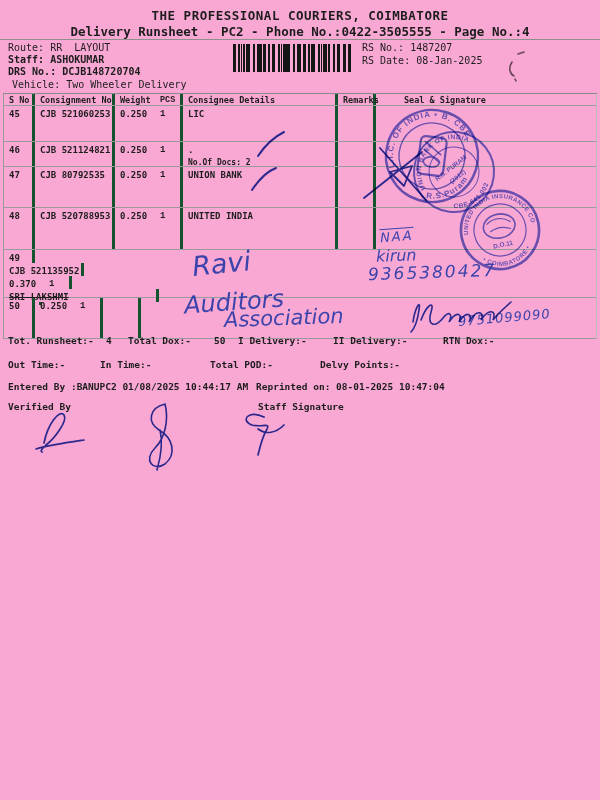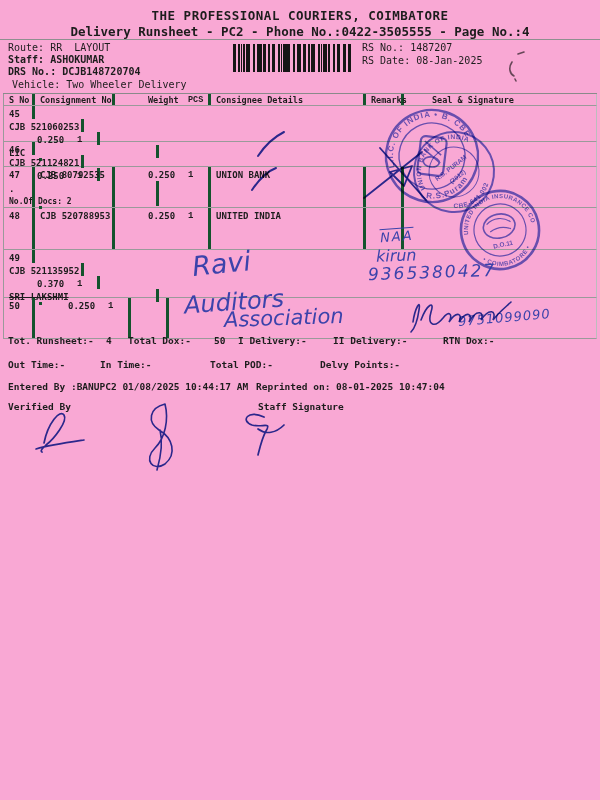--- a/index.html
+++ b/index.html
@@ -17,23 +17,23 @@
     background:
       repeating-linear-gradient(90deg,#161616 0 2px,transparent 2px 5px),
       repeating-linear-gradient(90deg,#161616 0 1px,transparent 1px 8px),
       repeating-linear-gradient(90deg,#161616 0 3px,transparent 3px 13px);}
   
   .tbl{left:3px;top:93px;width:594px;border-top:1px solid #8a8a8a;}
   .trow{display:flex;border-bottom:1px solid #9a9a9a;border-left:1px solid #9a9a9a;border-right:1px solid #bdbdbd;}
   .cell{border-right:3px solid #14532d;box-sizing:border-box;padding:3px 0 0 5px;
         font-size:9px;font-weight:bold;overflow:visible;white-space:pre;}
   .cell:last-child{border-right:none;}
-  .c1{width:31px;} .c2{width:80px;} .c3{width:68px;margin-left:28px;} .c4{width:155px;} .c5{width:38px;} .c6{width:220px;flex:1;}
+  .c1{width:31px;} .c2{width:80px;} .c3{width:68px;} .c4{width:155px;} .c5{width:38px;} .c6{width:220px;flex:1;}
   .hrow{height:11px;} .hrow .cell{font-size:8.5px;padding-top:1px;}
-  .h45{height:35px;flex-direction:column;} .h46{height:24px;flex-direction:column;} .h47{height:40px;} .h48{height:41px;} .h49{height:47px;flex-direction:column;} .h50{height:40px;}
+  .h45{height:35px;} .h46{height:24px;} .h47{height:40px;} .h48{height:41px;} .h49{height:47px;flex-direction:column;} .h50{height:40px;}
   .wp{display:flex;gap:0;} .wp .w{width:40px;} .wp .p{width:20px;font-family:Liberation Mono, monospace;}
   .note{font-size:8px;font-weight:bold;margin-top:3px;}
   .strike{text-decoration:line-through;}
   .sealhead{padding-left:28px;}
   
   .f{font-size:9.5px;font-weight:bold;white-space:pre;}
   
   .ink{color:#2c3ba8;font-family:"DejaVu Sans",sans-serif;font-style:italic;}
   svg.ink,svg.stamp{mix-blend-mode:multiply;}
   .hw{position:absolute;opacity:.92;}

